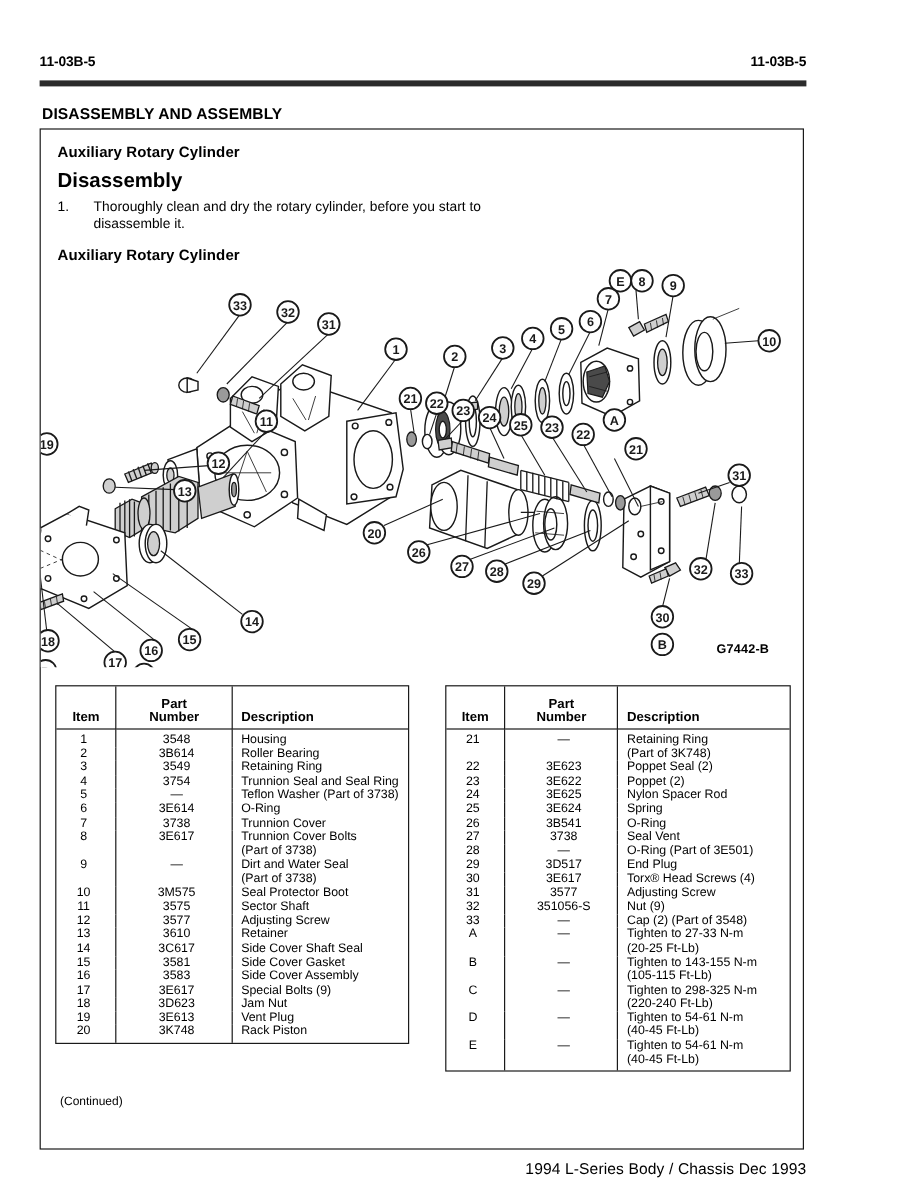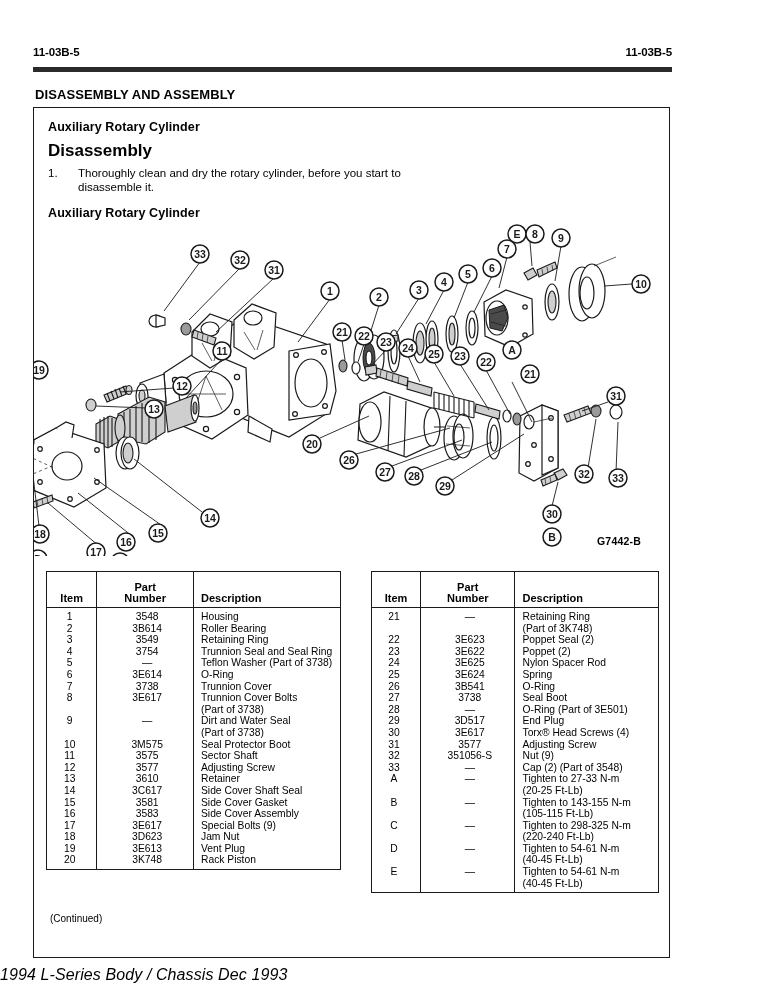--- a/index.html
+++ b/index.html
@@ -184,23 +184,23 @@
     top: 805px;
     font-size: 10px;
   }
 
   
   #page-footer {
     position: absolute;
     left: 0;
     top: 966px;
     width: 672px;
-    font-size: 16px;
+    text-align: right;
+    font-size: 13px;
     padding-right: 0;
-    font-style: italic;
   }
   #footer-text {
     display: inline-block;
     letter-spacing: 0.1px;
   }
 </style>
 </head>
 <body>
 
 <div id="page-header">
@@ -907,21 +907,21 @@
             <td class="col-item">26</td>
             <td class="col-part">3B541</td>
             <td class="col-desc">
               <span class="desc-cont">O-Ring</span>
             </td>
           </tr>
           <tr>
             <td class="col-item">27</td>
             <td class="col-part">3738</td>
             <td class="col-desc">
-              <span class="desc-cont">Seal Boot</span>
+              <span class="desc-cont">Seal Vent</span>
             </td>
           </tr>
           <tr>
             <td class="col-item">28</td>
             <td class="col-part">—</td>
             <td class="col-desc">
               <span class="desc-cont">O-Ring (Part of 3E501)</span>
             </td>
           </tr>
           <tr>

